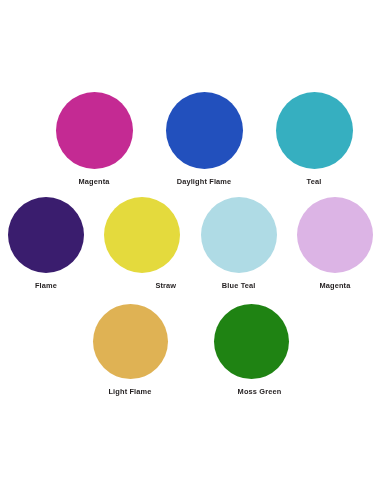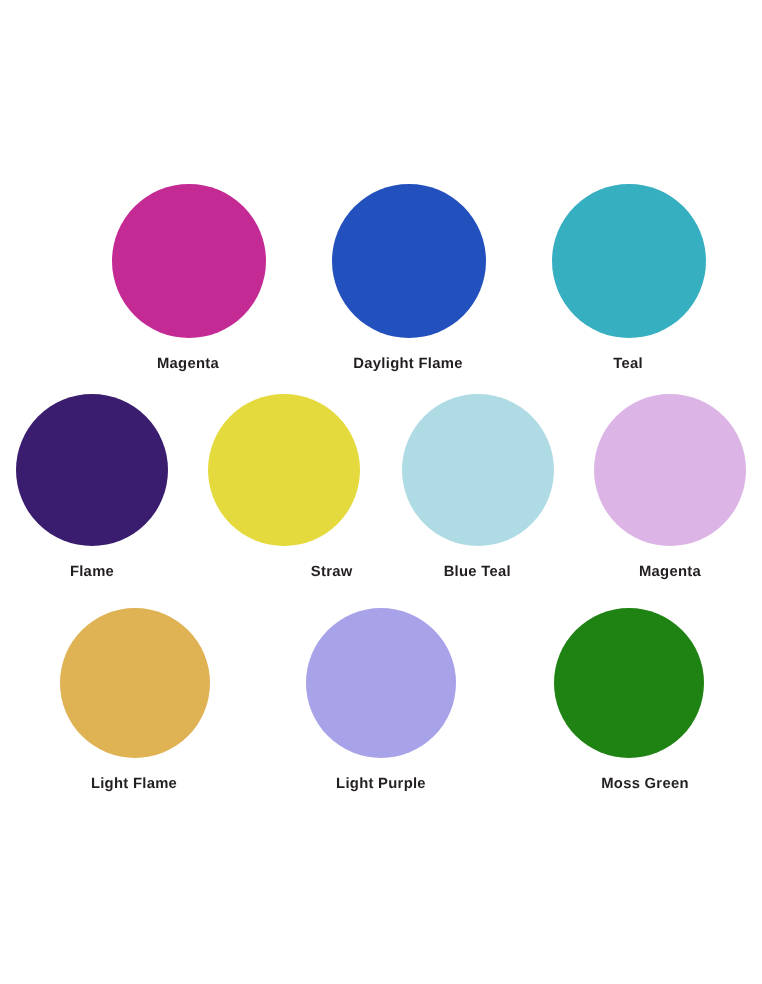--- a/index.html
+++ b/index.html
@@ -47,21 +47,22 @@
     width: 377px;
     justify-content: space-between;
   }
   #swatch-row-2 .swatch-cell { width: 88px; }
 
   
   #swatch-row-3 {
     left: 12px;
     top: 304px;
     width: 357px;
-    justify-content: space-between;
+    justify-content: center;
+    gap: 11px;
   }
   #swatch-row-3 .swatch-cell { width: 110px; }
 
   .swatch-cell {
     display: flex;
     flex-direction: column;
     align-items: center;
   }
 
   .swatch-circle {
@@ -122,22 +123,18 @@
       <span class="swatch-label" style="color: rgb(35, 31, 32);">Magenta</span>
     </div>
   </div>
 
   <div class="swatch-row" id="swatch-row-3">
     <div class="swatch-cell">
       <span class="swatch-circle" style="background-color: rgb(223, 178, 84);"></span>
       <span class="swatch-label" style="color: rgb(35, 31, 32);">Light Flame</span>
     </div>
     <div class="swatch-cell">
-      <span class="swatch-circle" style="background-color: rgb(168, 162, 232);"></span>
-      <span class="swatch-label" style="color: rgb(35, 31, 32);">Light Purple</span>
-    </div>
-    <div class="swatch-cell">
       <span class="swatch-circle" style="background-color: rgb(31, 131, 19);"></span>
       <span class="swatch-label" style="color: rgb(35, 31, 32); margin-left: 17px;">Moss Green</span>
     </div>
   </div>
 
 </div>
 
 </body></html>

